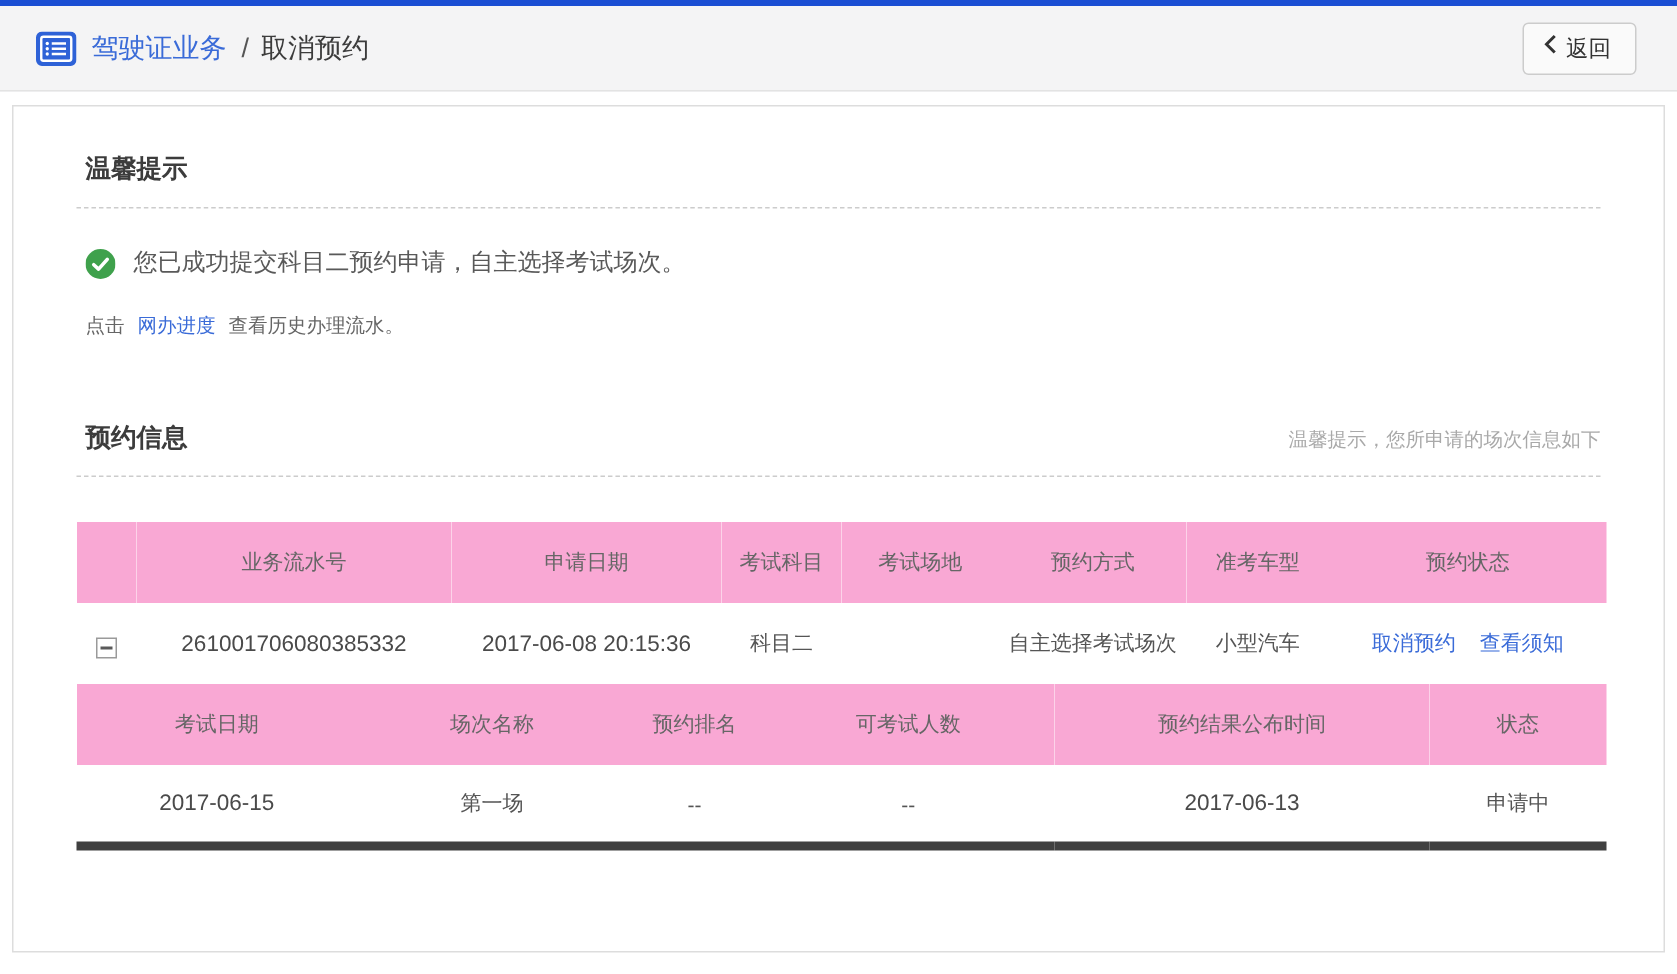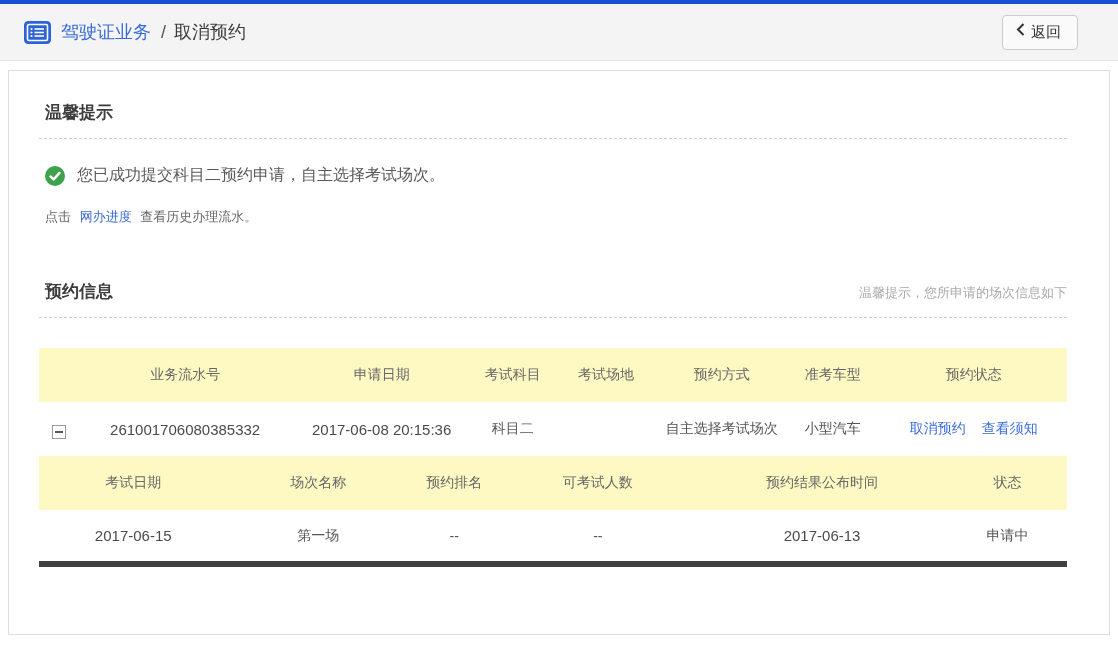--- a/index.html
+++ b/index.html
@@ -2,52 +2,52 @@
 <html><head>
 <meta charset="utf-8">
 <style>
   * { margin:0; padding:0; box-sizing:border-box; }
   html,body { width:1118px; height:649px; overflow:hidden; background:#fff;
     font-family:"Liberation Sans","DejaVu Sans",sans-serif; }
 
   .top-accent { height:4px; background:#1a4ed3; width:100%; }
 
   .header-bar { height:57px; background:#f4f4f5; border-bottom:1px solid #e3e3e3;
-    display:flex; align-items:center; padding:0 40px 0 24px;gap:20px; }
+    display:flex; align-items:center; padding:0 27px 0 24px;gap:20px; }
   .breadcrumb { display:flex; align-items:center; flex:1; }
   .app-icon { display:inline-flex; margin-right:10px; }
   .crumb-primary { color:#3a6bd8; font-size:18px; cursor:pointer; }
   .crumb-sep { color:#555; font-size:18px; margin:0 8px 0 10px; }
   .crumb-current { color:#3c3c3c; font-size:18px; }
   .back-btn { display:inline-flex; align-items:flex-start; gap:6px; background:#fafafa;
     border:1px solid #ccc; border-radius:4px; padding:7px 16px 7px 13px;
     font-size:15px; color:#333; cursor:pointer; }
 
   .main-panel { margin:9px 8px 0 8px; height:565px; background:#fff;
-    border:1px solid #ddd; padding:16px 42px 0 30px; }
+    border:1px solid #ddd; padding:16px 42px 0 42px; }
 
   .section-head { border-bottom:1px dashed #ccc; padding:14px 0 14px 6px;
     display:flex; align-items:baseline; justify-content:space-between; }
   .section-title { font-size:17px; font-weight:bold; color:#3c3c3c; }
   .section-sub { font-size:13px; color:#a9a9a9; }
 
   .success-line { display:flex; align-items:center; margin:26px 0 0 6px; }
   .success-icon { display:inline-flex; margin-right:12px; }
   .success-text { font-size:16px; color:#595959; }
 
   .progress-line { margin:22px 0 0 6px; font-size:13px; color:#666; }
   .progress-link { color:#3a6bd8; margin:0 5px; cursor:pointer; }
 
   .booking-head { margin-top:40px; }
 
   table { border-collapse:collapse; table-layout:fixed; width:100%; margin-top:30px; }
   table.sub { margin-top:0; }
   th,td { height:54px; text-align:center; vertical-align:middle; font-weight:normal;
     overflow:hidden; white-space:nowrap; }
-  thead th { background:#fef9c3; color:#666; font-size:14px; }
+  thead th { background:#f9a8d4; color:#666; font-size:14px; }
   tbody td { color:#555; font-size:14px; }
   td.num { color:#4a4a4a; font-size:15px; }
   td.link-cell a { color:#3a6bd8; text-decoration:none; margin:0 6px; cursor:pointer; }
   tr.sub-row td { border-bottom:6px solid #404040; }
 
   .minus-box { display:inline-flex; align-items:center; justify-content:center;
     width:14px; height:14px; border:1px solid #9a9a9a; background:#fff; cursor:pointer; }
   .minus-box i { display:block; width:8px; height:2px; background:#5a5a5a; }
 </style>
 </head>

